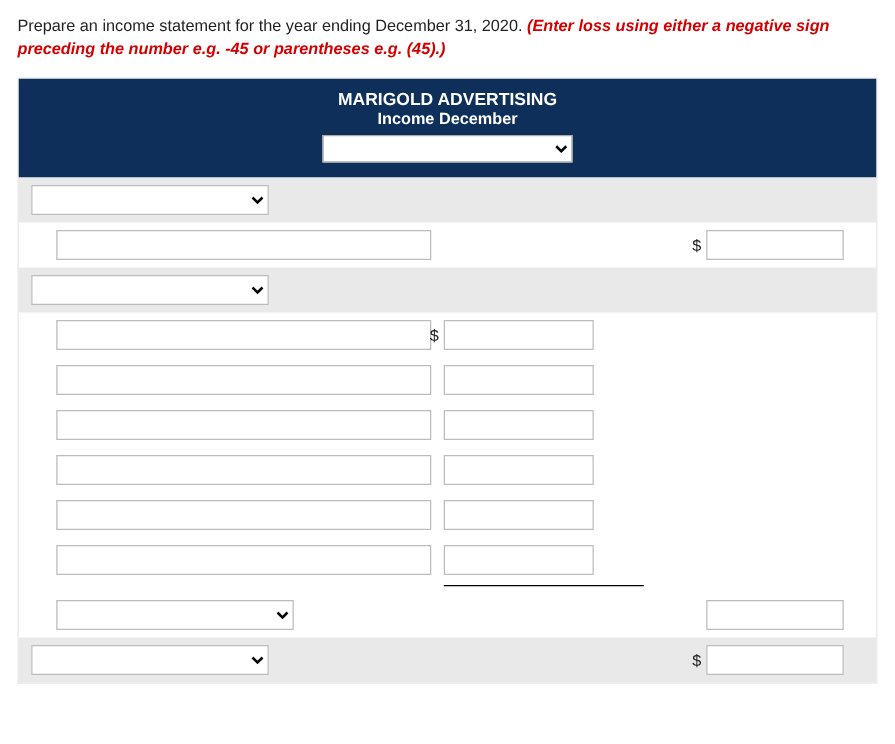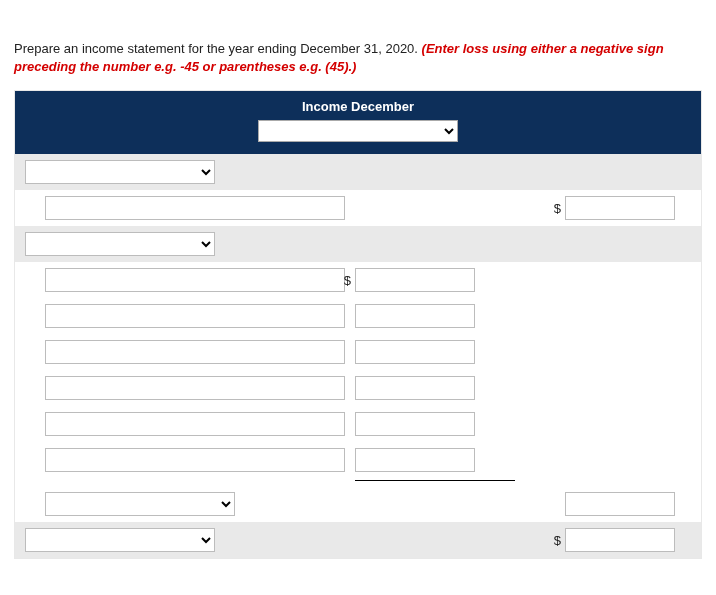--- a/index.html
+++ b/index.html
@@ -4,21 +4,21 @@
 <style>
   * { box-sizing: border-box; }
   body {
     margin: 0;
     padding: 12px 14px;
     font-family: Arial, Helvetica, sans-serif;
     font-size: 13px;
     color: #222;
     background: #fff;
   }
-  .instruction { margin-bottom: 14px; line-height: 1.4; margin-top: 28px; }
+  .instruction { margin-bottom: 14px; line-height: 1.4; }
   .instruction .red { color: #d40000; font-style: italic; font-weight: bold; }
   .worksheet { border: 1px solid #e8e8e8; }
   .header {
     background: #0d2f5a;
     color: #fff;
     text-align: center;
     font-weight: bold;
     padding: 8px 0 12px 0;
   }
   .header .company { font-size: 14px; }
@@ -60,20 +60,21 @@
 </head>
 <body>
 
 <div class="instruction">
   <span>Prepare an income statement for the year ending December 31, 2020. </span><span class="red">(Enter loss using either a negative sign preceding the number e.g. -45 or parentheses e.g. (45).)</span>
 </div>
 
 <div class="worksheet">
 
   <div class="header">
+    <div class="company">MARIGOLD ADVERTISING</div>
     <div class="stmt">Income December</div>
     <select value=""></select>
   </div>
 
   <div class="row gray">
     <div class="col-label">
       <select class="sel w-sel" value=""></select>
     </div>
     <div class="col-mid"></div>
     <div class="col-right"></div>

